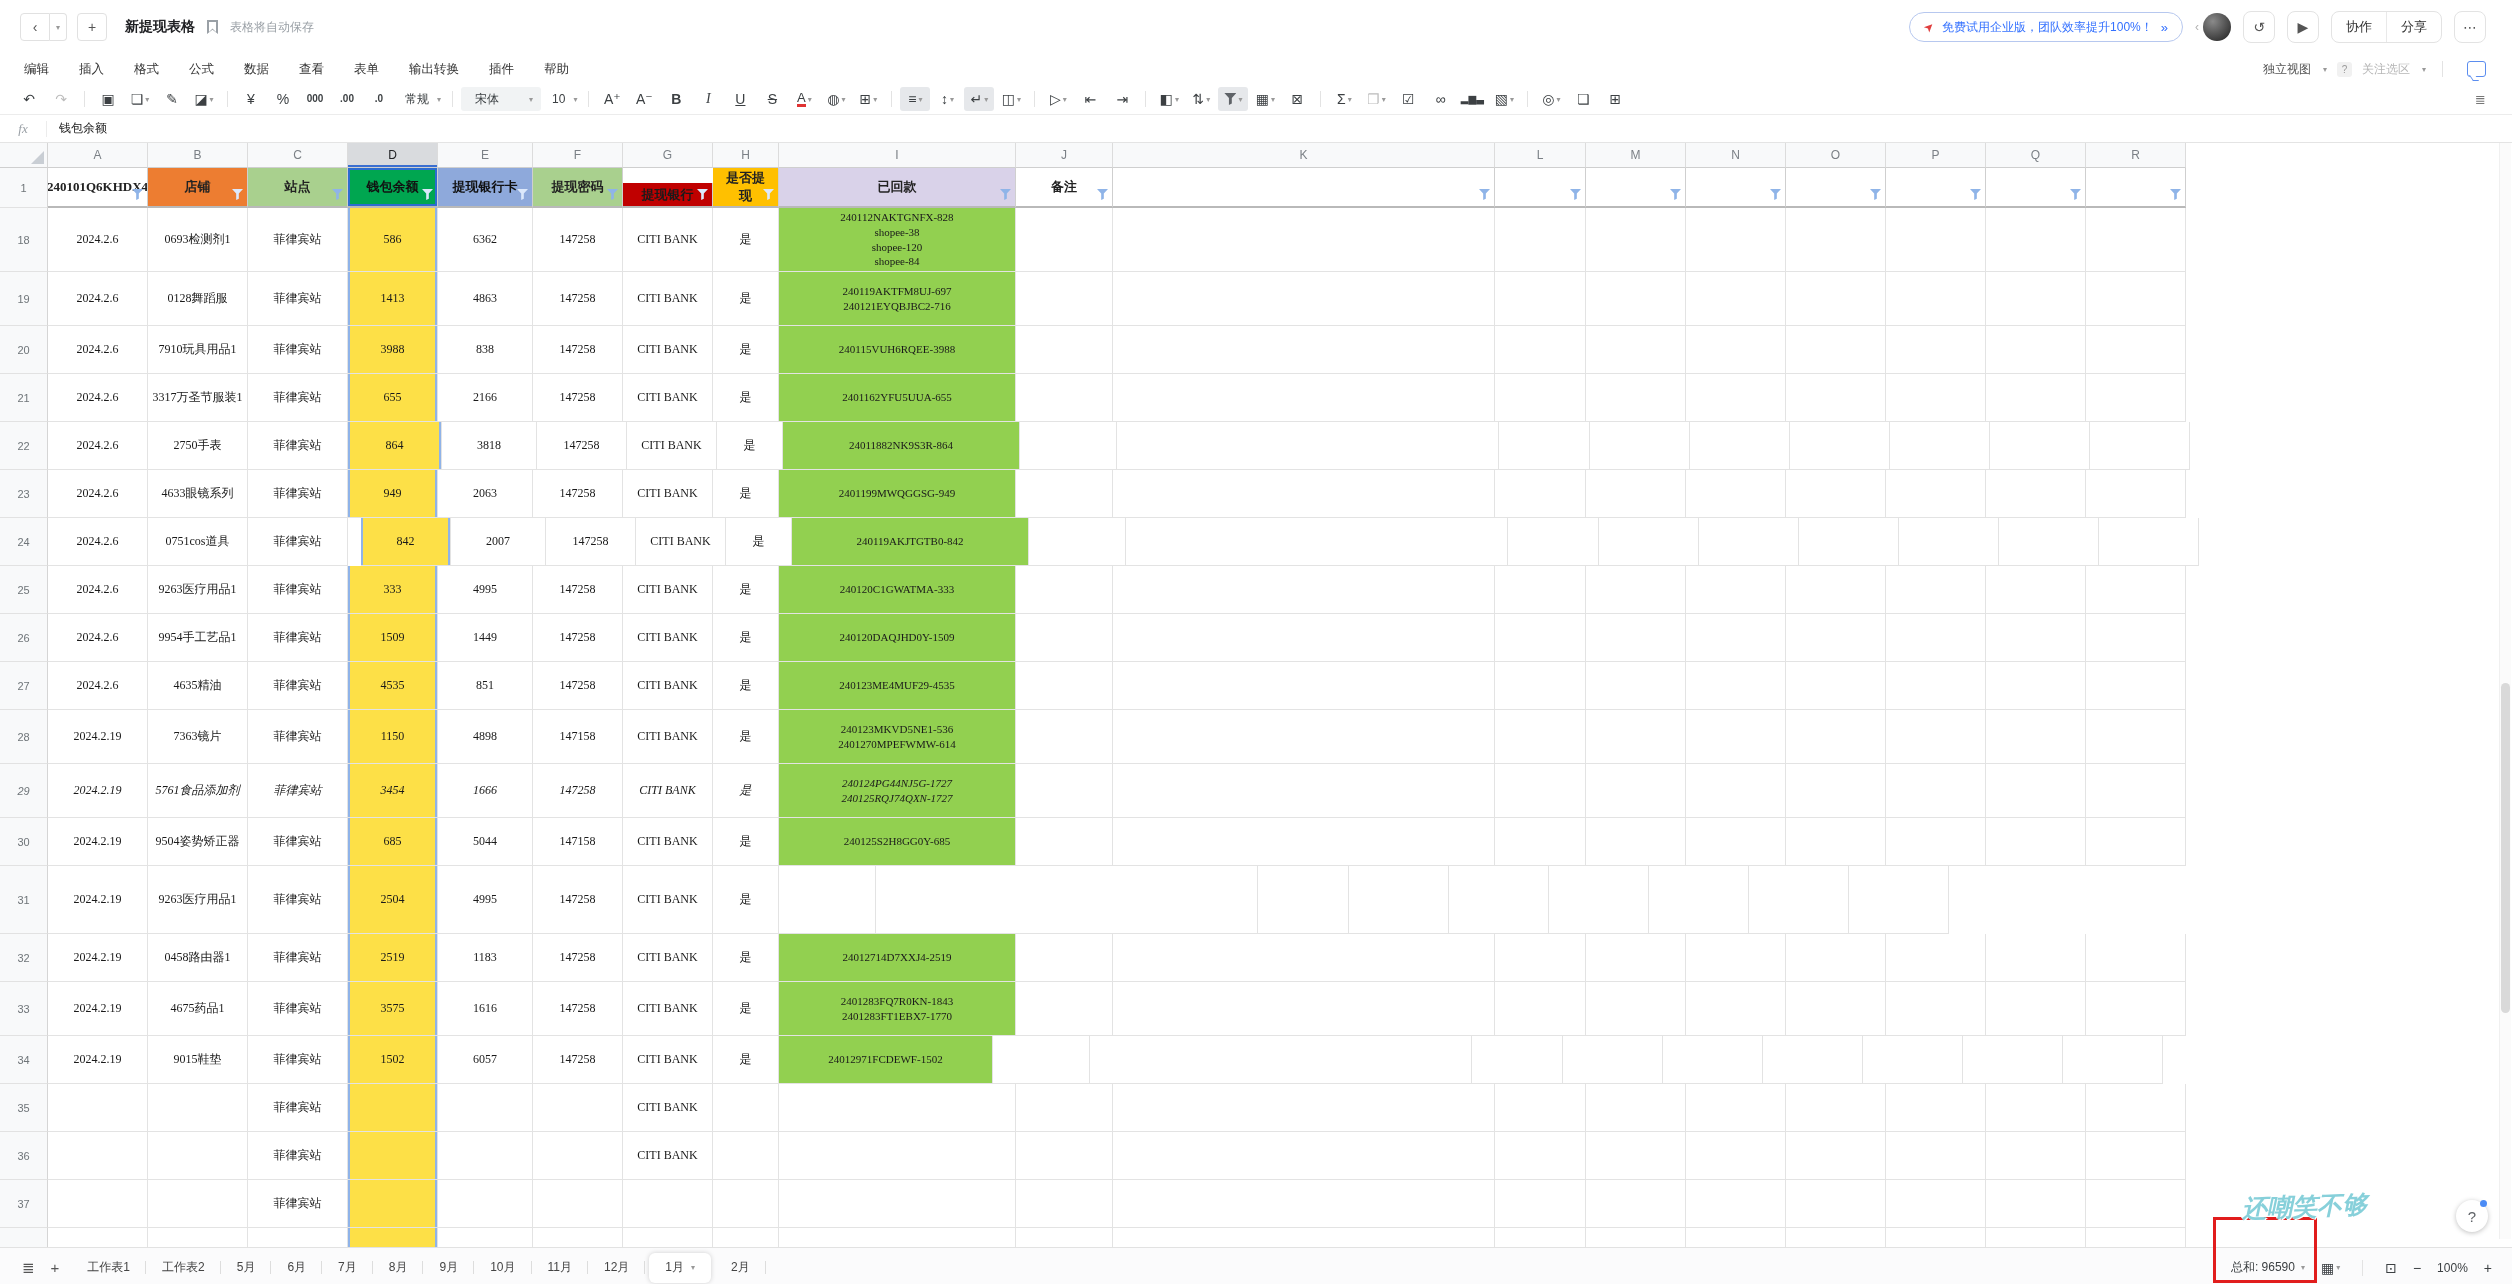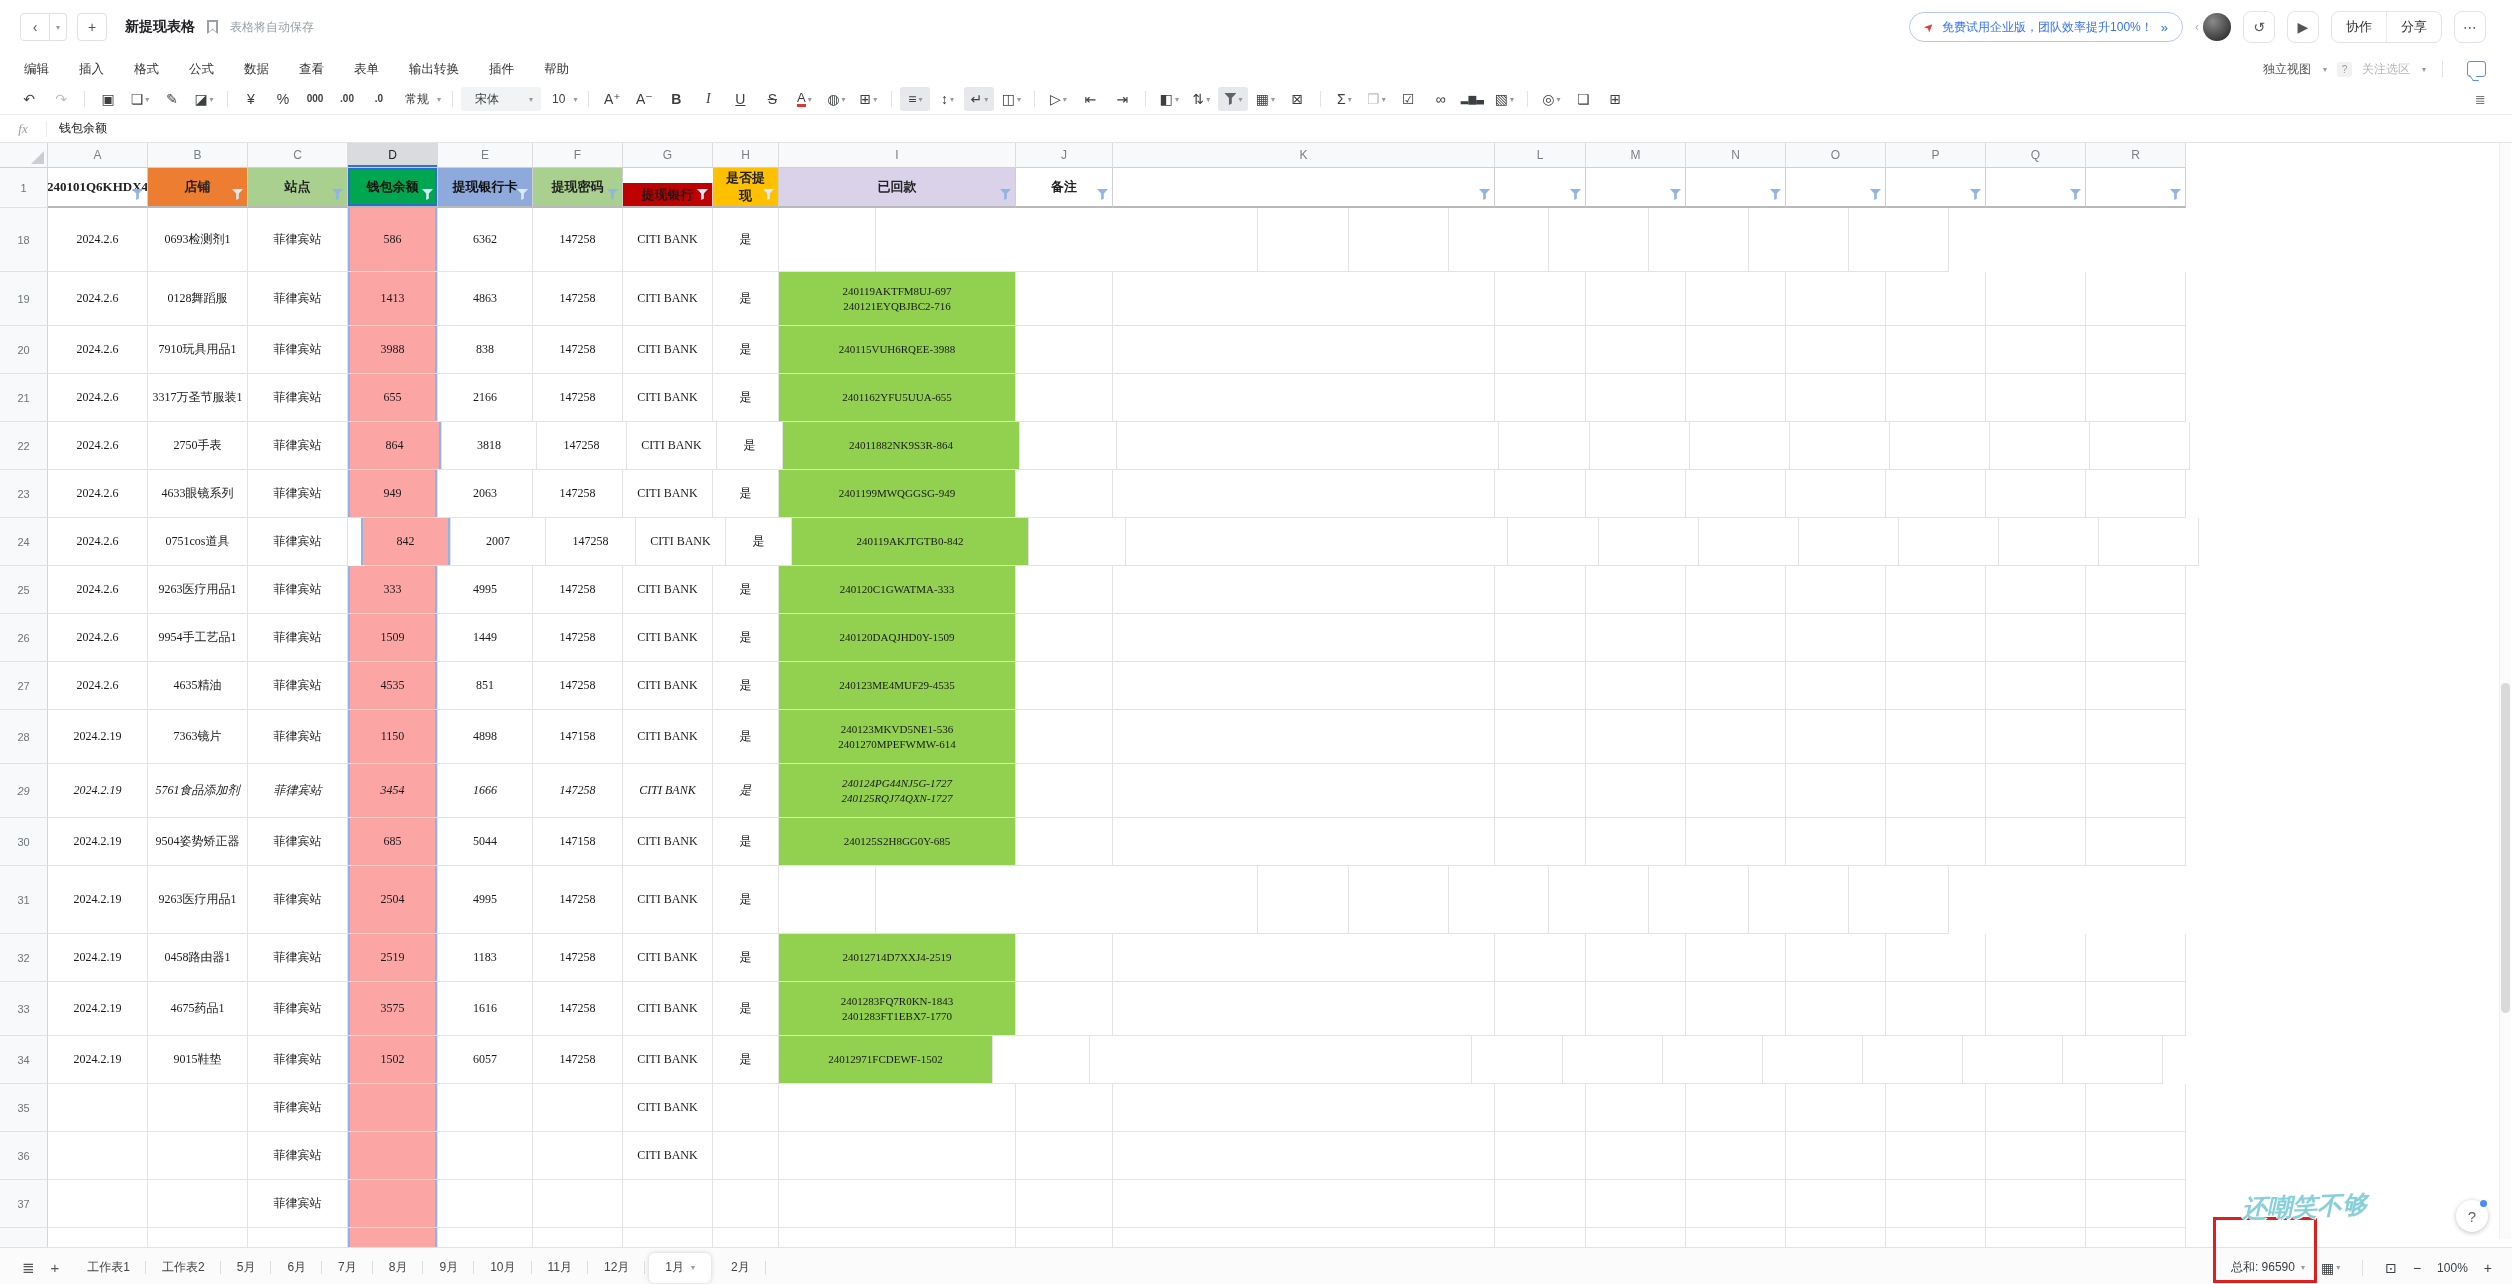--- a/index.html
+++ b/index.html
@@ -90,21 +90,21 @@
 
   
   .gridbody{position:relative;height:1079px;overflow:hidden;background:#fff}
   .grow{display:flex}
   .gut{width:48px;box-sizing:border-box;background:#f8f9fa;border-right:1px solid #d5d5d5;border-bottom:1px solid #e2e2e2;
       color:#6f7579;font-size:11px;display:flex;align-items:center;justify-content:center;flex:none;cursor:pointer}
   .cell{box-sizing:border-box;border-right:1px solid #e3e3e3;border-bottom:1px solid #e3e3e3;background:#fff;
       display:flex;align-items:center;justify-content:center;text-align:center;overflow:hidden;flex:none;
       font-family:"Liberation Serif","DejaVu Serif",serif;font-size:12px;color:#1a1a1a;white-space:pre-line;
       line-height:1.35;cursor:cell;position:relative}
-  .cell.dsel{background:#fca5a5;box-shadow:inset 2px 0 0 #8fb3e8,inset -2px 0 0 #8fb3e8}
+  .cell.dsel{background:#fde047;box-shadow:inset 2px 0 0 #8fb3e8,inset -2px 0 0 #8fb3e8}
   .cell.paid{background:#92D050}
   .cell.coli{font-size:11px}
   .hrow .cell{font-weight:bold;font-size:13px;border-bottom:2px solid #b9b9b9;border-right:1px solid #cfcfcf}
   .hrow .cell .funnel{position:absolute;right:4px;bottom:6px}
   .hrow .cell.hsel{box-shadow:inset 0 0 0 2px #2d6cd0}
 
   .vscrollbar{position:absolute;right:1px;top:143px;width:11px;height:1096px;background:#fbfbfb;border-left:1px solid #f0f0f0}
   .vscrollbar .thumb{position:absolute;left:1px;right:1px;top:540px;height:330px;background:#d9d9d9;border-radius:5px}
 
   
@@ -409,20 +409,24 @@
       <div class="grow" style="height: 64px;">
         <div class="gut">18</div>
         <div class="cell" style="width: 100px;">2024.2.6</div>
         <div class="cell" style="width: 100px;">0693检测剂1</div>
         <div class="cell" style="width: 100px;">菲律宾站</div>
         <div class="cell dsel" style="width: 90px;">586</div>
         <div class="cell" style="width: 95px;">6362</div>
         <div class="cell" style="width: 90px;">147258</div>
         <div class="cell" style="width: 90px;">CITI BANK</div>
         <div class="cell" style="width: 66px;">是</div>
+        <div class="cell coli paid" style="width: 237px;">240112NAKTGNFX-828
+shopee-38
+shopee-120
+shopee-84</div>
         <div class="cell" style="width: 97px;"></div>
         <div class="cell" style="width: 382px;"></div>
         <div class="cell" style="width: 91px;"></div>
         <div class="cell" style="width: 100px;"></div>
         <div class="cell" style="width: 100px;"></div>
         <div class="cell" style="width: 100px;"></div>
         <div class="cell" style="width: 100px;"></div>
         <div class="cell" style="width: 100px;"></div>
         <div class="cell" style="width: 100px;"></div>
       </div>

